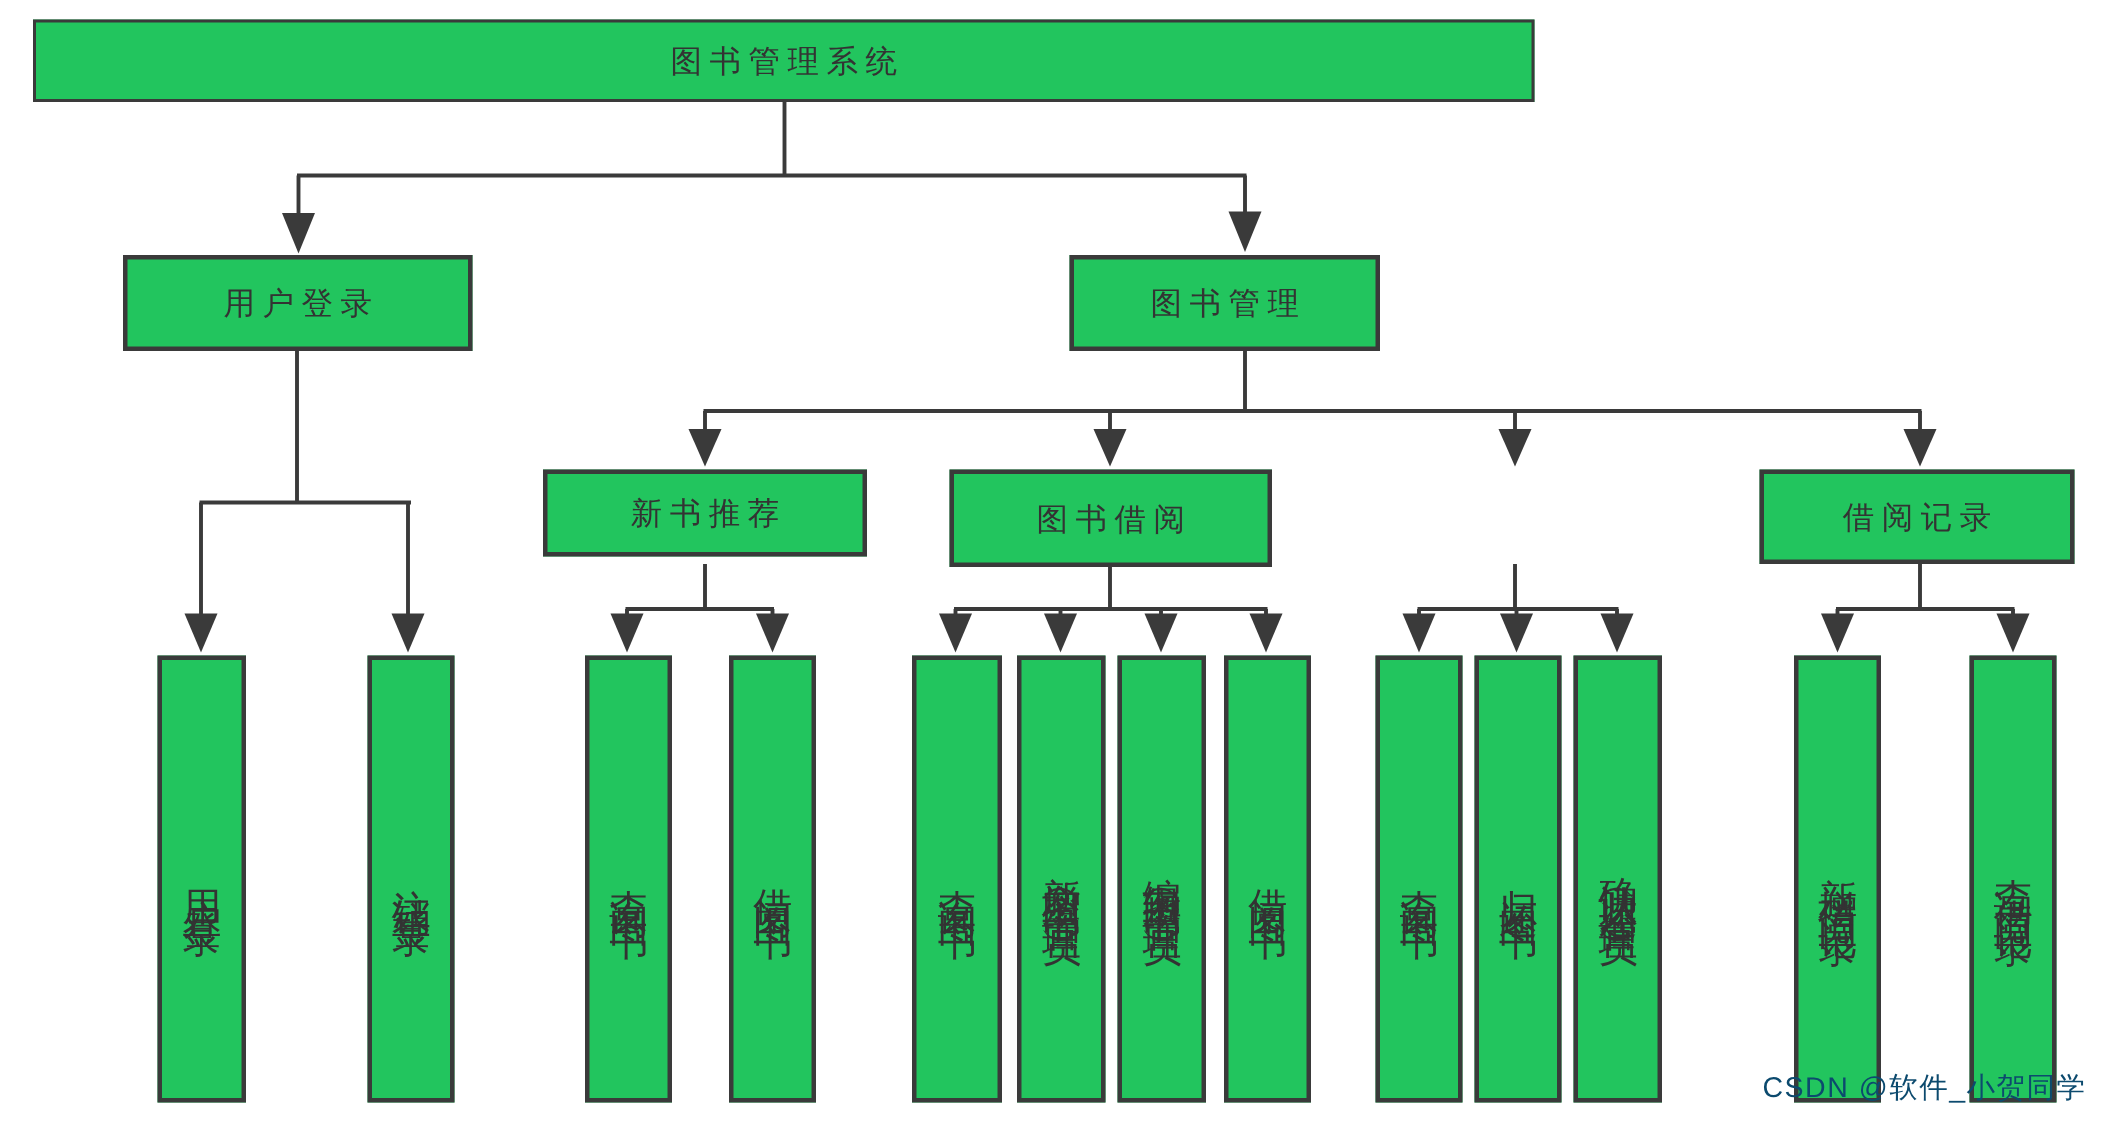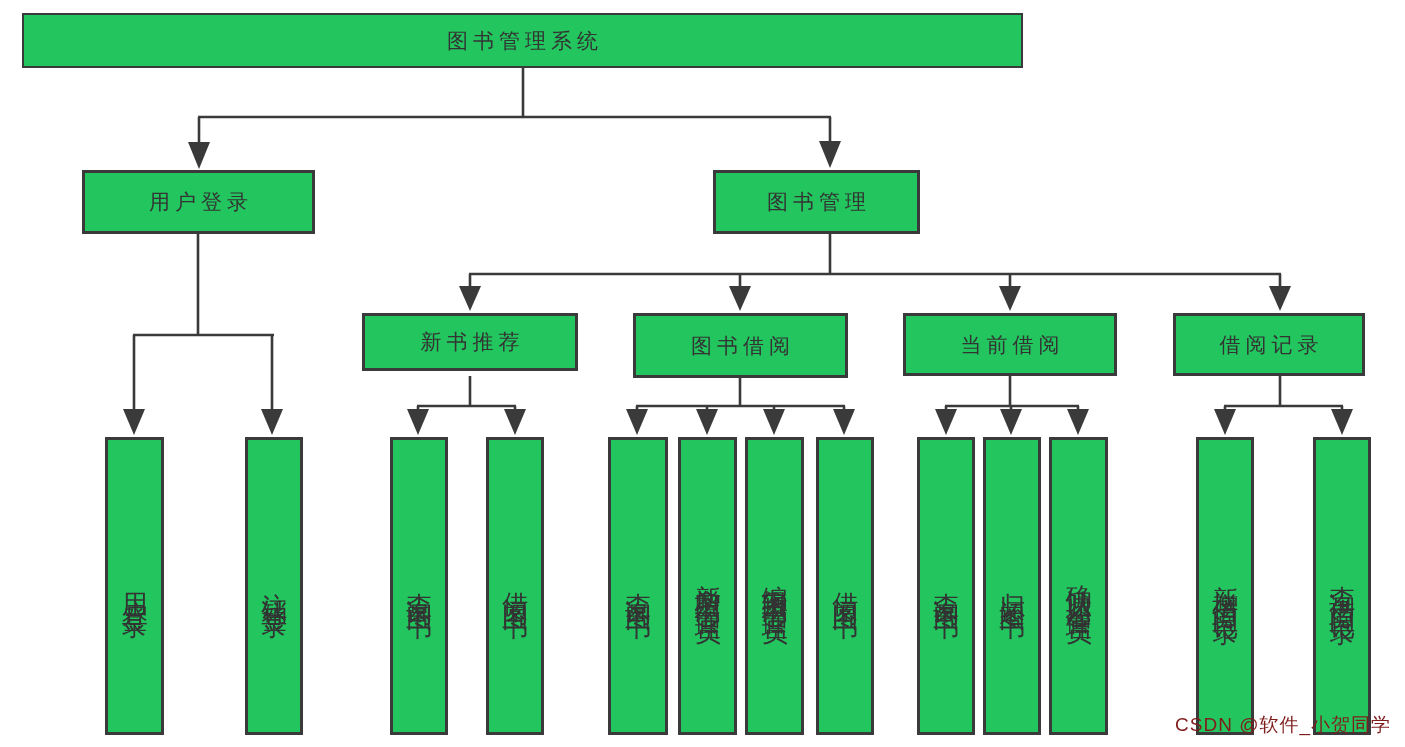--- a/index.html
+++ b/index.html
@@ -64,21 +64,21 @@
   }
   .vtext.tight {
     letter-spacing: 5px;
   }
   #watermark {
     position: absolute;
     top: 712px;
     right: 14px;
     font-size: 19px;
     letter-spacing: 1px;
-    color: #7f1d1d;
+    color: #0c4a6e;
     white-space: nowrap;
     z-index: 10;
     text-align: right;
   }
 </style>
 </head>
 <body>
 
 <div id="stage">
 
@@ -168,24 +168,21 @@
   <div class="box" style="left:713px; top:170px; width:207px; height:64px;">
     <span class="hlabel">图书管理</span>
   </div>
 
   <div class="box" style="left:362px; top:313px; width:216px; height:58px;">
     <span class="hlabel">新书推荐</span>
   </div>
   <div class="box" style="left:633px; top:313px; width:215px; height:65px;">
     <span class="hlabel">图书借阅</span>
   </div>
-  <div class="box" style="left:903px; top:313px; width:214px; height:63px;">
-    <span class="hlabel">当前借阅</span>
-  </div>
-  <div class="box" style="left:1173px; top:313px; width:192px; height:63px;text-align:center;">
+  <div class="box" style="left:1173px; top:313px; width:210px; height:63px;text-align:center;">
     <span class="hlabel">借阅记录</span>
   </div>
 
   <div class="box leaf" style="left:105px; width:59px;">
     <span class="vtext">用户登录</span>
   </div>
   <div class="box leaf" style="left:245px; width:58px;">
     <span class="vtext">注销登录</span>
   </div>
   <div class="box leaf" style="left:390px; width:58px;">

